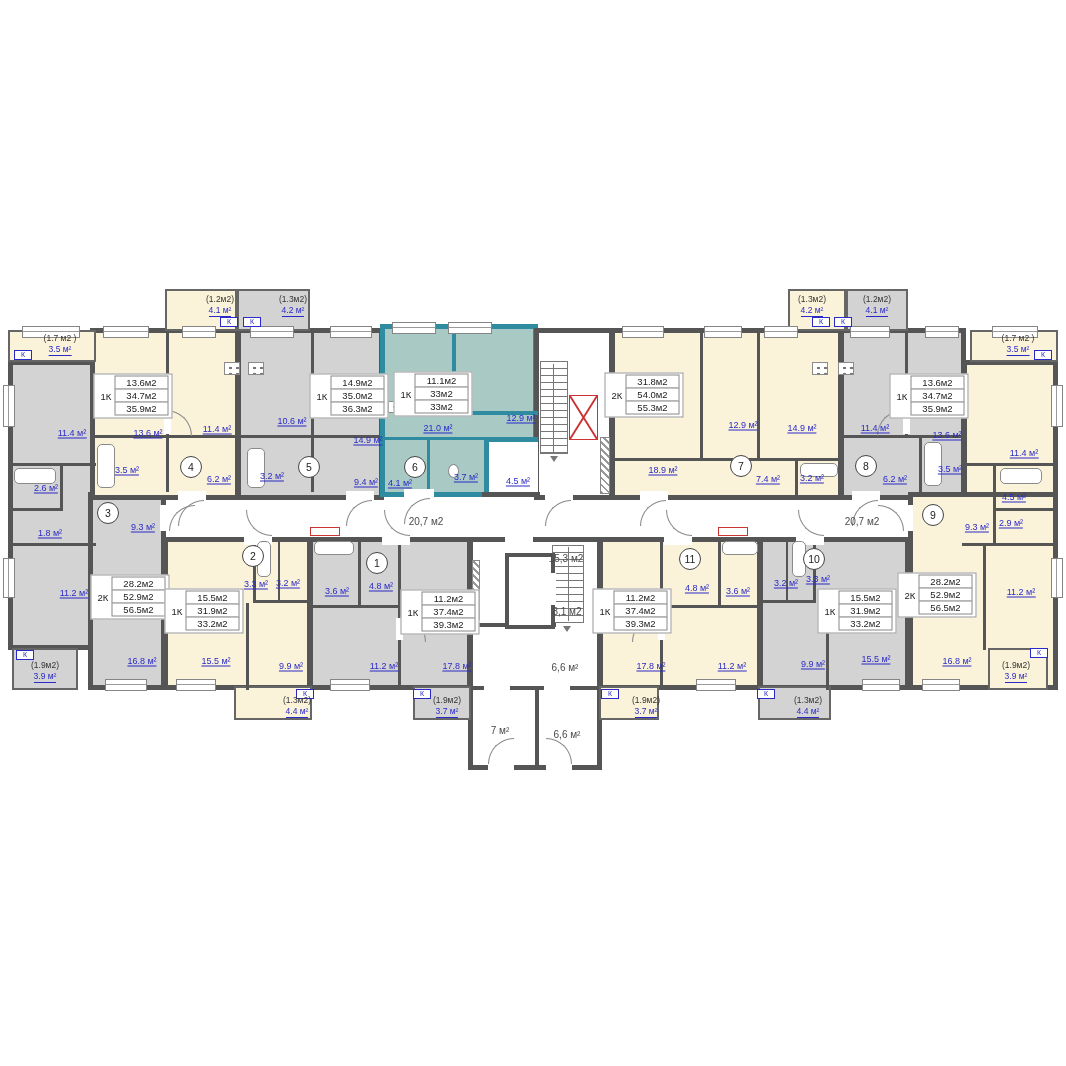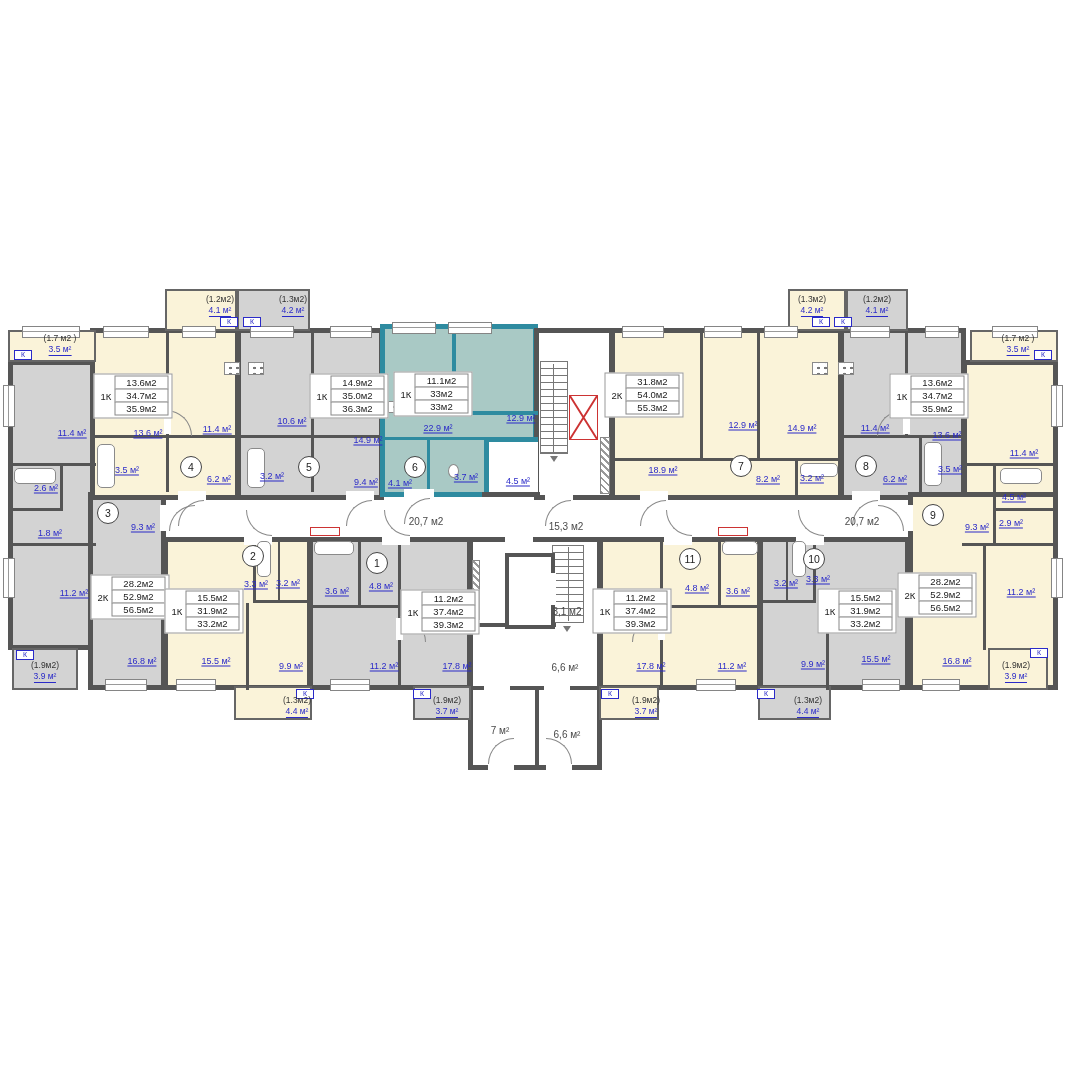--- a/index.html
+++ b/index.html
@@ -340,28 +340,28 @@
   <div class="circ" style="left:690px;top:559px">11</div>
 
   <div class="rl" style="left:148px;top:433px">13.6 м²</div>
   <div class="rl" style="left:217px;top:429px">11.4 м²</div>
   <div class="rl" style="left:127px;top:470px">3.5 м²</div>
   <div class="rl" style="left:219px;top:479px">6.2 м²</div>
   <div class="rl" style="left:292px;top:421px">10.6 м²</div>
   <div class="rl" style="left:368px;top:440px">14.9 м²</div>
   <div class="rl" style="left:272px;top:476px">3.2 м²</div>
   <div class="rl" style="left:366px;top:482px">9.4 м²</div>
-  <div class="rl" style="left:438px;top:428px">22.9 м²</div>
+  <div class="rl" style="left:438px;top:428px">21.0 м²</div>
   <div class="rl" style="left:521px;top:418px">12.9 м²</div>
   <div class="rl" style="left:400px;top:483px">4.1 м²</div>
   <div class="rl" style="left:466px;top:477px">3.7 м²</div>
   <div class="rl" style="left:663px;top:470px">18.9 м²</div>
   <div class="rl" style="left:743px;top:425px">12.9 м²</div>
   <div class="rl" style="left:802px;top:428px">14.9 м²</div>
-  <div class="rl" style="left:768px;top:479px">8.2 м²</div>
+  <div class="rl" style="left:768px;top:479px">7.4 м²</div>
   <div class="rl" style="left:812px;top:478px">3.2 м²</div>
   <div class="rl" style="left:875px;top:428px">11.4 м²</div>
   <div class="rl" style="left:947px;top:435px">13.6 м²</div>
   <div class="rl" style="left:895px;top:479px">6.2 м²</div>
   <div class="rl" style="left:950px;top:469px">3.5 м²</div>
   <div class="rl" style="left:72px;top:433px">11.4 м²</div>
   <div class="rl" style="left:46px;top:488px">2.6 м²</div>
   <div class="rl" style="left:50px;top:533px">1.8 м²</div>
   <div class="rl" style="left:143px;top:527px">9.3 м²</div>
   <div class="rl" style="left:74px;top:593px">11.2 м²</div>
@@ -434,19 +434,19 @@
     <div>(1.9м2)</div>
     <div class="a">3.7 м²</div>
   </div>
   <div class="bal" style="left:808px;top:695px">
     <div>(1.3м2)</div>
     <div class="a">4.4 м²</div>
   </div>
 
   <div class="gl" style="left:426px;top:521px">20,7 м2</div>
   <div class="gl" style="left:862px;top:521px">20,7 м2</div>
-  <div class="gl" style="left:566px;top:526px">15,3 м2</div>
+  <div class="gl" style="left:566px;top:558px">15,3 м2</div>
   <div class="gl" style="left:567px;top:611px">3,1 м2</div>
   <div class="gl" style="left:565px;top:667px">6,6 м²</div>
   <div class="gl" style="left:500px;top:730px">7 м²</div>
   <div class="gl" style="left:567px;top:734px">6,6 м²</div>
 
 </div>
 
 </body></html>

